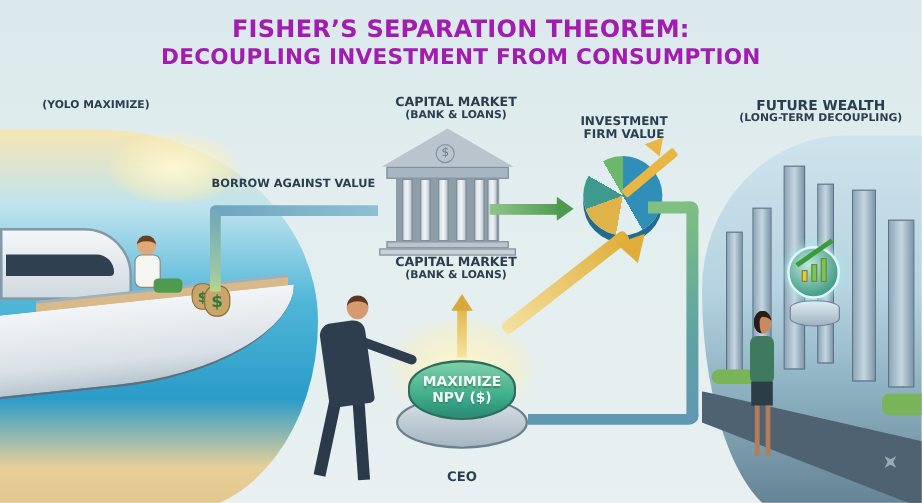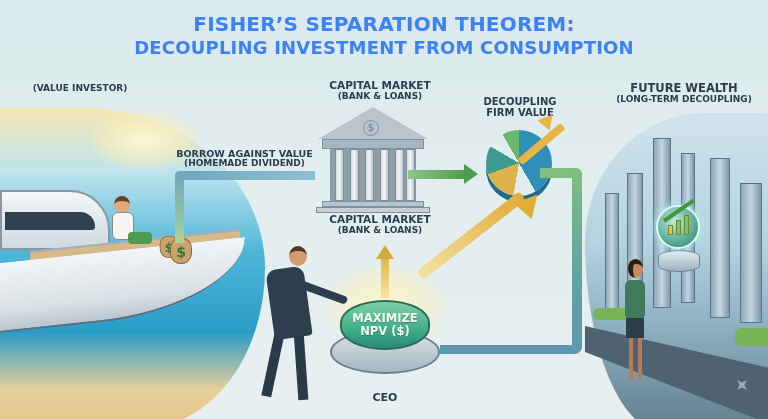--- a/index.html
+++ b/index.html
@@ -6,21 +6,21 @@
   html, body { width: 768px; height: 419px; overflow: hidden; }
   body {
     font-family: "DejaVu Sans", sans-serif;
     background: linear-gradient(180deg, #dbe9ec 0%, #e3eeef 50%, #e8f0f1 100%);
     position: relative;
     color: #24394a;
   }
   .abs { position: absolute; }
   .title {
     left: 0; width: 768px; text-align: center;
-    font-weight: bold; color: #3b82f6; letter-spacing: 0.2px;
+    font-weight: bold; color: #a21caf; letter-spacing: 0.2px;
   }
   .title.l1 { top: 12px; font-size: 20px; }
   .title.l2 { top: 37px; font-size: 18px; }
   .label { text-align: center; font-weight: bold; color: #2a3e4e; line-height: 1.1; }
   .label .main { font-size: 11.5px; display: block; }
   .label .sub { font-size: 9px; display: block; }
 
   
   .beach {
     left: -40px; top: 108px; width: 305px; height: 320px;
@@ -144,29 +144,28 @@
 <div class="abs yacht-window"></div>
 <div class="abs yacht-deck"></div>
 <div class="abs yacht-hull"></div>
 <div class="abs person-head"></div>
 <div class="abs person"></div>
 <div class="abs shorts"></div>
 <div class="abs bag" style="left:158px; top:234px; transform:scale(0.85);">$</div>
 <div class="abs bag" style="left:170px; top:238px;">$</div>
 
 <div class="abs label" style="left:0; top:84px; width:160px;">
-  <span class="sub">(VALUE INVESTOR)</span>
+  <span class="sub">(YOLO MAXIMIZE)</span>
 </div>
 
 <div class="abs pipe-h-top"></div>
 <div class="abs pipe-v-left"></div>
 
 <div class="abs label" style="left:172px; top:149px; width:145px;">
   <span class="main" style="font-size:9.5px;">BORROW AGAINST VALUE</span>
-  <span class="sub">(HOMEMADE DIVIDEND)</span>
 </div>
 
 <div class="abs label" style="left:300px; top:80px; width:160px;">
   <span class="main" style="font-size:10.5px;">CAPITAL MARKET</span>
   <span class="sub">(BANK &amp; LOANS)</span>
 </div>
 <div class="abs bank-roof"></div>
 <div class="abs bank-roof-icon">$</div>
 <div class="abs bank-entab"></div>
 <div class="abs bank-body"></div>
@@ -180,21 +179,21 @@
 <div class="abs bank-step2"></div>
 <div class="abs label" style="left:300px; top:214px; width:160px;">
   <span class="main" style="font-size:10.5px;">CAPITAL MARKET</span>
   <span class="sub">(BANK &amp; LOANS)</span>
 </div>
 
 <div class="abs arrow-green-h"></div>
 <div class="abs arrow-green-head"></div>
 
 <div class="abs label" style="left:460px; top:96px; width:120px;">
-  <span class="main" style="font-size:10px;">DECOUPLING</span>
+  <span class="main" style="font-size:10px;">INVESTMENT</span>
   <span class="main" style="font-size:10px;text-align:center;">FIRM VALUE</span>
 </div>
 <div class="abs pie"></div>
 <div class="abs pie-arrow" style="left:520px; top:158px;"></div>
 <div class="abs pie-arrow-head"></div>
 
 <div class="abs pipe-green-top"></div>
 <div class="abs pipe-green-v"></div>
 <div class="abs pipe-bottom"></div>
 

